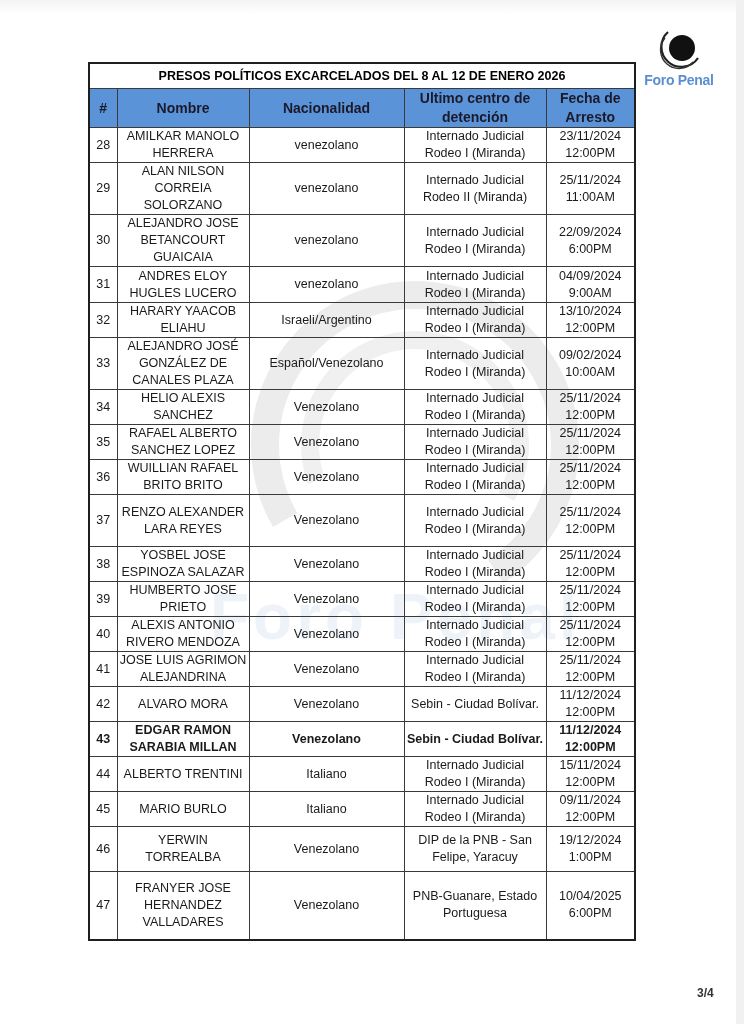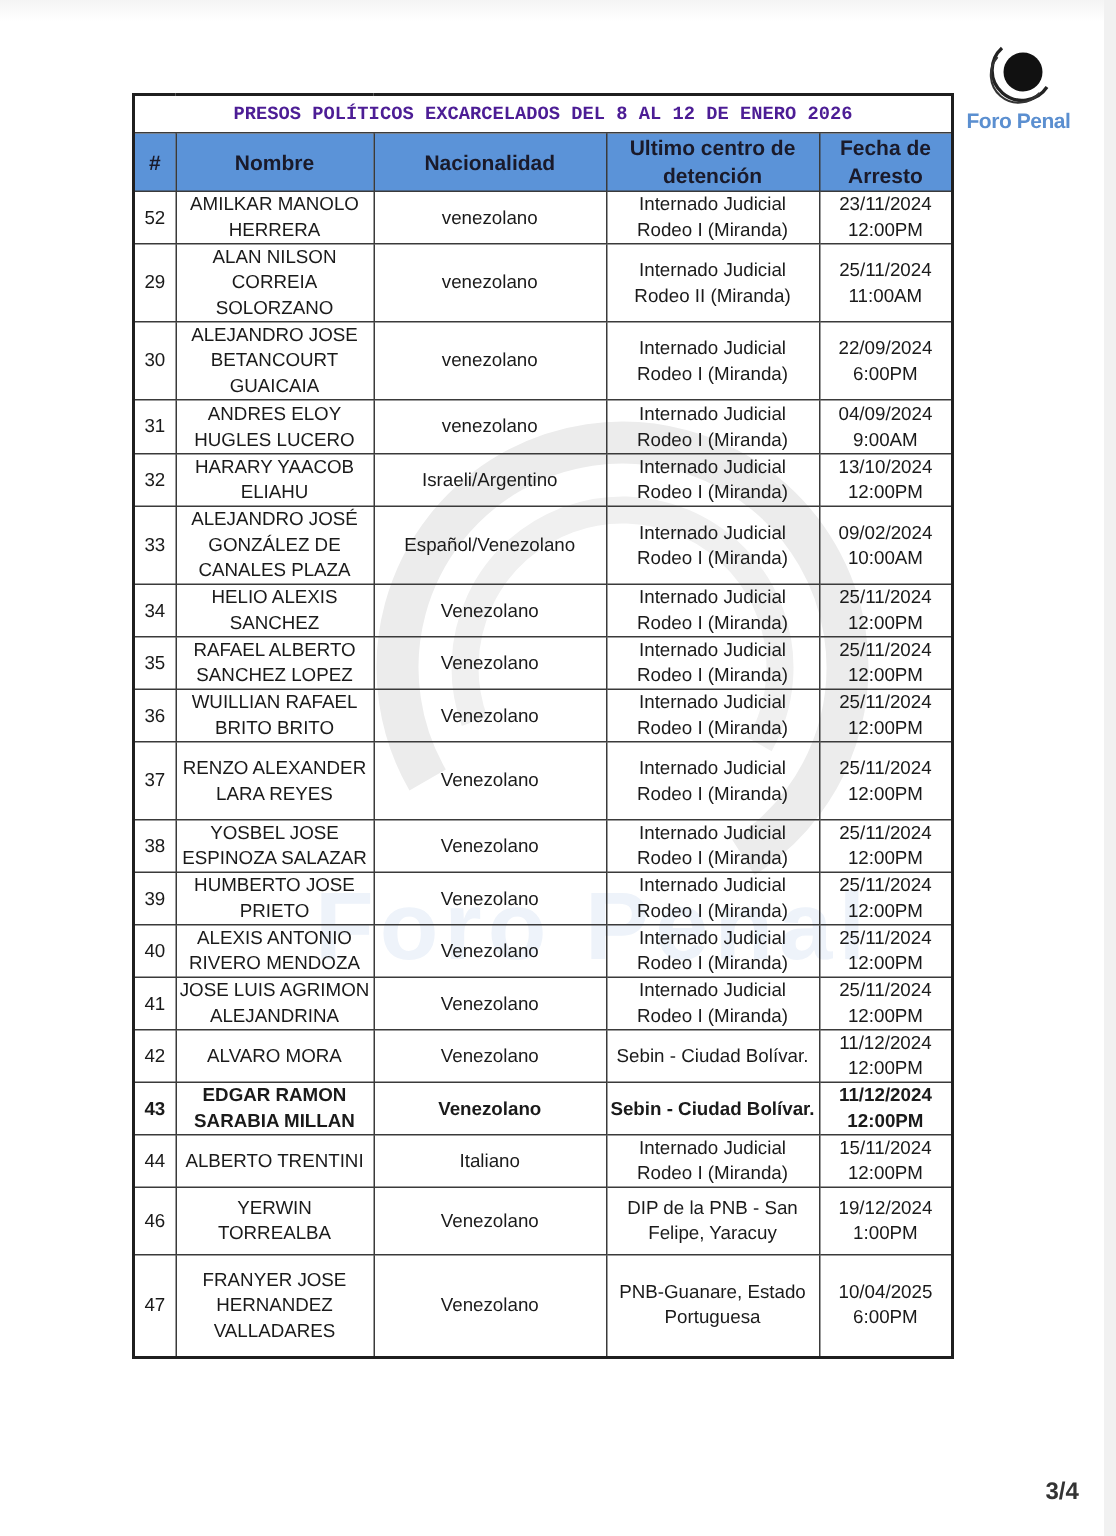--- a/index.html
+++ b/index.html
@@ -17,29 +17,28 @@
   table.grid {
     position: absolute; left: 88px; top: 62px; width: 546px;
     border-collapse: collapse; table-layout: fixed;
     border: 2.5px solid #1f1f1f;
   }
   table.grid td, table.grid th {
     border: 1px solid #3a3a3a; text-align: center; vertical-align: middle;
     font-size: 12.5px; line-height: 17px; padding: 0 2px; background: transparent;
   }
   th.title-cell {
-    background: #5b93d8; font-weight: bold; font-size: 14px; height: 24px; color: #4c1d95;
+    background: #5b93d8; font-weight: bold; font-size: 14px; height: 24px; color: #000000;
     border-bottom: 2px solid #1f1f1f;
-    font-family: Liberation Mono, monospace;
   }
   tr.col-head th {
     background: #5b93d8; font-weight: bold; font-size: 14px; line-height: 19px; height: 37px; color: #1a1a2a;
   }
   td.num { font-size: 12.5px; }
-  .footer-page { position: absolute; left: 697px; top: 986px; font-size: 16px; font-weight: bold; color: #333; }
+  .footer-page { position: absolute; left: 697px; top: 986px; font-size: 12px; font-weight: bold; color: #333; }
 </style>
 </head>
 <body>
 
 <div class="top-edge"></div>
 <div class="page-edge"></div>
 
 <svg class="watermark" viewBox="0 0 330 330">
   <circle cx="165" cy="165" r="150" fill="none" stroke="#ececec" stroke-width="28" stroke-dasharray="700 300" transform="rotate(150 165 165)"></circle>
   <circle cx="165" cy="165" r="105" fill="none" stroke="#f0f0f0" stroke-width="18" stroke-dasharray="420 240" transform="rotate(160 165 165)"></circle>
@@ -70,21 +69,21 @@
     <tr class="col-head">
       <th>#</th>
       <th>Nombre</th>
       <th>Nacionalidad</th>
       <th>Ultimo centro de detención</th>
       <th>Fecha de Arresto</th>
     </tr>
   </thead>
   <tbody id="rows">
       <tr style="height: 35px;">
-        <td class="num">52</td>
+        <td class="num">28</td>
         <td>AMILKAR MANOLO HERRERA</td>
         <td>venezolano</td>
         <td>Internado Judicial Rodeo I (Miranda)</td>
         <td>
           <div>23/11/2024</div>
           <div>12:00PM</div>
         </td>
       </tr>
       <tr style="height: 52px;">
         <td class="num">29</td>
@@ -239,20 +238,30 @@
       <tr style="height: 35px;">
         <td class="num">44</td>
         <td>ALBERTO TRENTINI</td>
         <td>Italiano</td>
         <td>Internado Judicial Rodeo I (Miranda)</td>
         <td>
           <div>15/11/2024</div>
           <div>12:00PM</div>
         </td>
       </tr>
+      <tr style="height: 35px;">
+        <td class="num">45</td>
+        <td>MARIO BURLO</td>
+        <td>Italiano</td>
+        <td>Internado Judicial Rodeo I (Miranda)</td>
+        <td>
+          <div>09/11/2024</div>
+          <div>12:00PM</div>
+        </td>
+      </tr>
       <tr style="height: 45px;">
         <td class="num">46</td>
         <td>YERWIN TORREALBA</td>
         <td>Venezolano</td>
         <td>DIP de la PNB - San Felipe, Yaracuy</td>
         <td>
           <div>19/12/2024</div>
           <div>1:00PM</div>
         </td>
       </tr>

